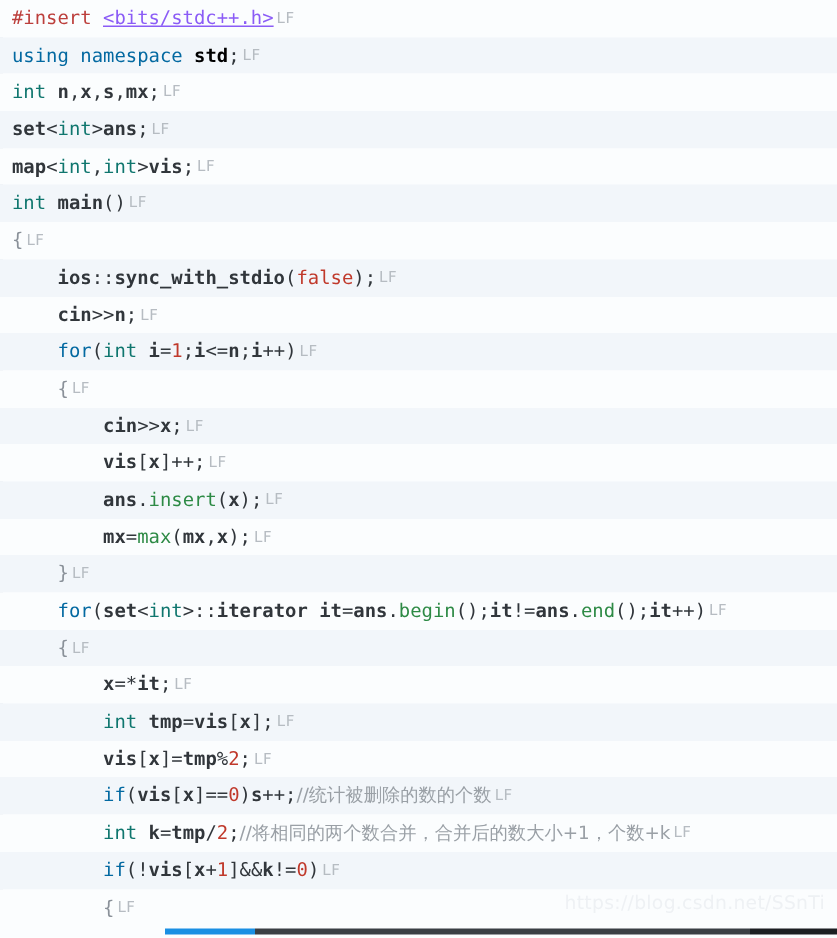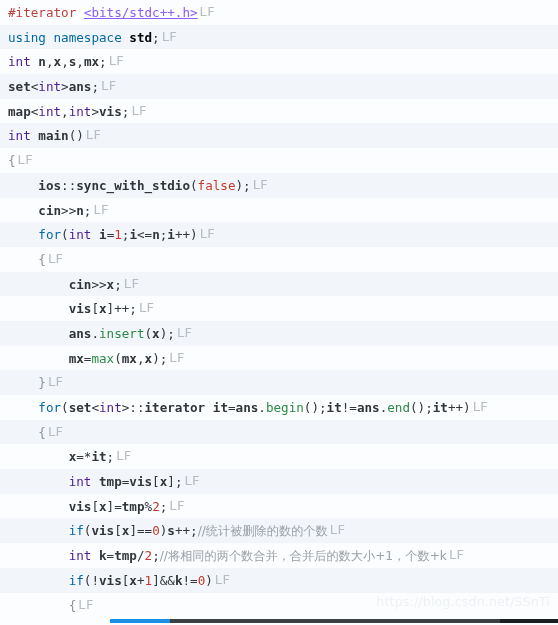--- a/index.html
+++ b/index.html
@@ -58,34 +58,34 @@
     background: #f2f6fa;
   }
   .code-line.plain {
     background: #fbfdfe;
   }
 
   
   .tok-pre     { color: #bc3f3c; }
   .tok-inc     { color: #8b5cf6; text-decoration: underline; }
   .tok-kw      { color: #0369a1; text-align: center; }
-  .tok-type    { color: #4c1d95; text-align: center; }
+  .tok-type    { color: #0f766e; text-align: center; }
   .tok-std     { color: #000000; font-weight: bold; }
   .tok-id      { color: #31363b; font-weight: bold; }
   .tok-plain   { color: #31363b; }
   .tok-fn      { color: #2d8a45; }
   .tok-num     { color: #c0392b; }
   .tok-cmt     { color: #9aa0a6; }
   .tok-op      { color: #31363b; }
   .tok-brace   { color: #8a9199; }
   .tok-member  { color: #2d8a45; }
 
   .lf {
     color: #b6bcc2;
-    font-size: 13px;
+    font-size: 10px;
     font-family: "DejaVu Sans", "Liberation Sans", sans-serif;
     letter-spacing: 0.4px;
     vertical-align: 1px;
     padding-left: 2px;
   }
 
   .cjk {
     font-family: "DejaVu Sans", "Liberation Sans", sans-serif;
     font-size: 12.2px;
     margin-top: 26px;
@@ -146,21 +146,21 @@
 </style>
 </head>
 <body>
 
 <div id="viewer">
 
   <div id="gutter-rule"></div>
 
   <div id="code-area">
 
-    <div class="code-line plain"><span class="tok-pre">#iterator</span><span class="tok-plain"> </span><span class="tok-inc">&lt;bits/stdc++.h&gt;</span><span class="lf">LF</span></div>
+    <div class="code-line plain"><span class="tok-pre">#insert</span><span class="tok-plain"> </span><span class="tok-inc">&lt;bits/stdc++.h&gt;</span><span class="lf">LF</span></div>
 
     <div class="code-line alt"><span class="tok-kw">using</span><span class="tok-plain"> </span><span class="tok-kw">namespace</span><span class="tok-plain"> </span><span class="tok-std">std</span><span class="tok-op">;</span><span class="lf">LF</span></div>
 
     <div class="code-line plain"><span class="tok-type">int</span><span class="tok-plain"> </span><span class="tok-id">n</span><span class="tok-op">,</span><span class="tok-id">x</span><span class="tok-op">,</span><span class="tok-id">s</span><span class="tok-op">,</span><span class="tok-id">mx</span><span class="tok-op">;</span><span class="lf">LF</span></div>
 
     <div class="code-line alt"><span class="tok-id">set</span><span class="tok-op">&lt;</span><span class="tok-type">int</span><span class="tok-op">&gt;</span><span class="tok-id">ans</span><span class="tok-op">;</span><span class="lf">LF</span></div>
 
     <div class="code-line plain"><span class="tok-id">map</span><span class="tok-op">&lt;</span><span class="tok-type">int</span><span class="tok-op">,</span><span class="tok-type">int</span><span class="tok-op">&gt;</span><span class="tok-id">vis</span><span class="tok-op">;</span><span class="lf">LF</span></div>
 
     <div class="code-line alt"><span class="tok-type">int</span><span class="tok-plain"> </span><span class="tok-id">main</span><span class="tok-op">()</span><span class="lf">LF</span></div>

